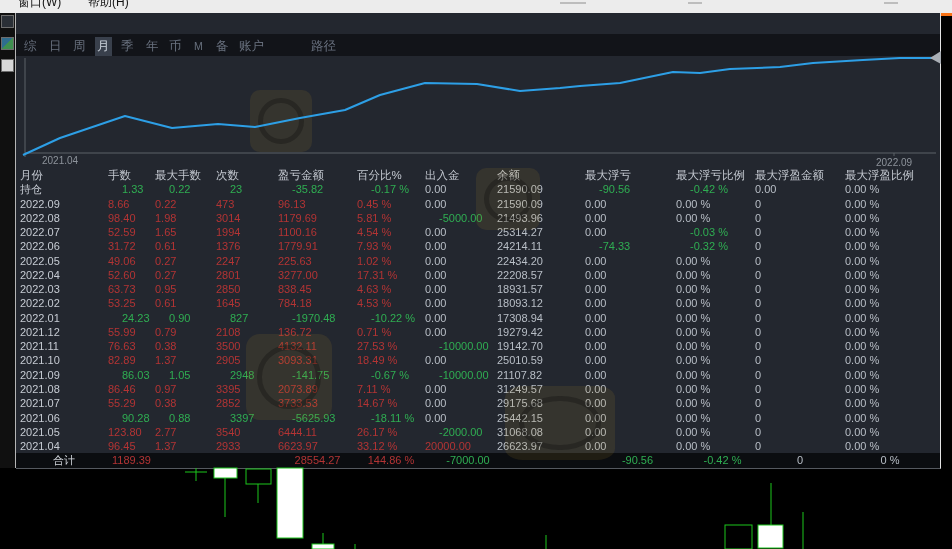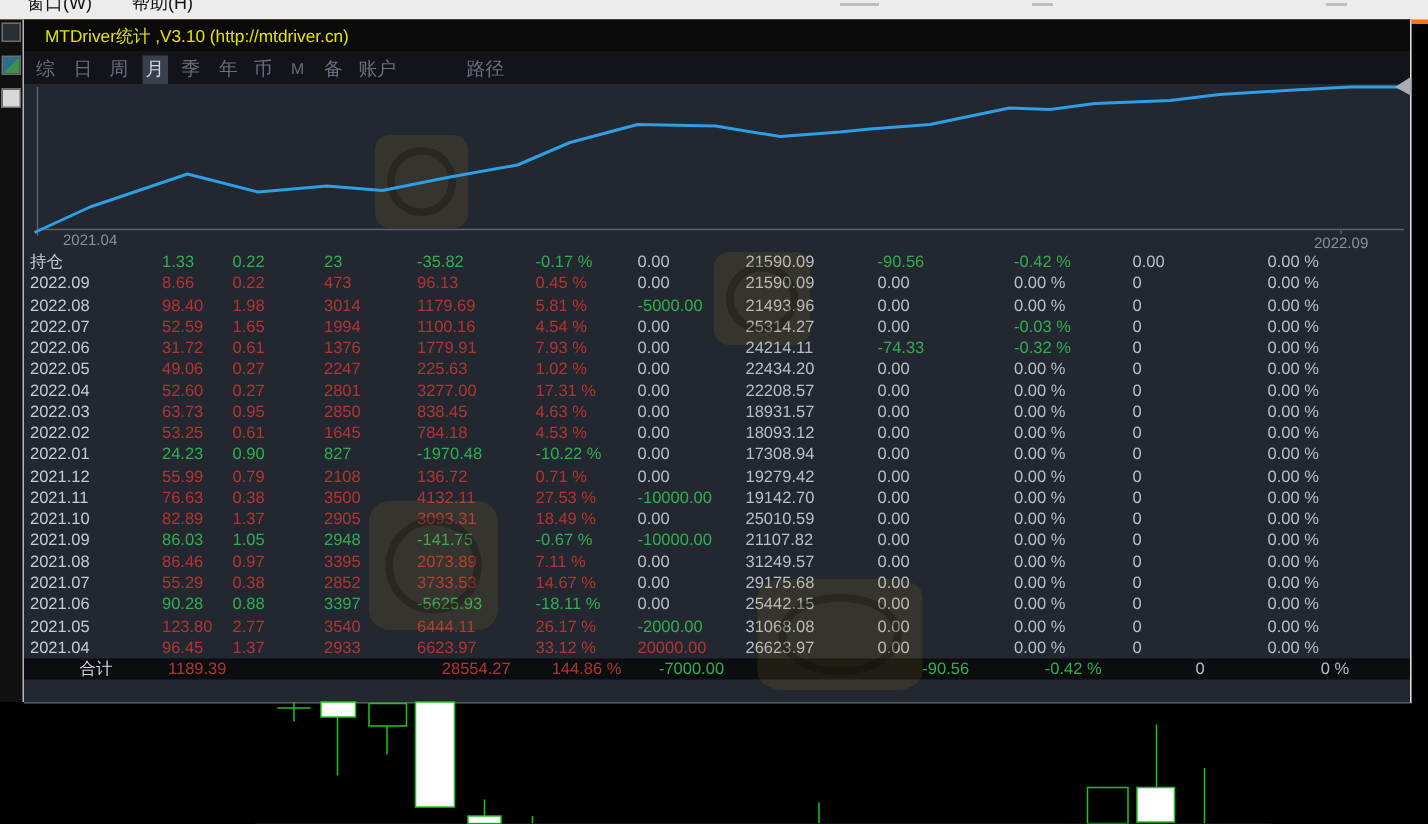--- a/index.html
+++ b/index.html
@@ -28,21 +28,21 @@
   .axis-label{position:absolute;font-size:10px;color:#8d939b;}
   
   #stat-table{position:absolute;top:155px;left:0;width:924px;height:300px;font-size:11px;}
   .trow{display:grid;grid-template-columns:88px 47px 61px 62px 79px 68px 72px 88px 91px 79px 90px 90px;
         height:14.28px;line-height:14.28px;padding-left:4px;white-space:nowrap;}
   .trow.total{background:#0b0d10;text-align:center;}
   .hcell{color:#c3c8d0;font-size:11.5px;}
   .mcell{color:#c6cbd3;}
   .trow.total .mcell{color:#d2d6dc;}
   .c-r{color:#b33434;}
-  .c-g{color:#2fae52;}
+  .c-g{color:#2fae52;margin-left:14px;}
   .c-w{color:#b9bfc7;}
   
   .watermark{position:absolute;border-radius:16%;background:rgba(190,152,44,0.12);z-index:4;pointer-events:none;}
   .watermark::after{content:"";position:absolute;inset:13%;border:5px solid rgba(10,10,10,0.30);border-radius:50%;}
   #overlay{position:absolute;top:0;left:0;z-index:5;pointer-events:none;}
 </style>
 </head>
 <body>
 
 <div id="menu-strip" class="abs">
@@ -53,43 +53,54 @@
   <span class="menu-mark" style="left:884px;width:14px"></span>
 </div>
 
 <div id="left-strip" class="abs">
   <span class="mini-icon" style="top:2px"></span>
   <span class="mini-icon img" style="top:24px"></span>
   <span class="mini-icon chk" style="top:46px"></span>
 </div>
 
 <div id="panel" class="abs">
-  <div id="titlebar">
-    <span id="title-text">MTDriver统计 ,V3.10 (http://mtdriver.cn)</span>
-  </div>
   <div id="toolbar">
     <span class="tb-item" style="left:6px">综</span>
     <span class="tb-item" style="left:31px">日</span>
     <span class="tb-item" style="left:55px">周</span>
     <span class="tb-item sel" style="left:79px">月</span>
     <span class="tb-item" style="left:103px">季</span>
     <span class="tb-item" style="left:128px">年</span>
     <span class="tb-item" style="left:151px">币</span>
     <span class="tb-item small" style="left:176px">M</span>
     <span class="tb-item" style="left:198px">备</span>
     <span class="tb-item" style="left:221px">账户</span>
     <span class="tb-item" style="left:293px">路径</span>
   </div>
 
   <div id="chart-area">
     <span class="axis-label" style="left:26px;top:99px">2021.04</span>
     <span class="axis-label" style="left:860px;top:101px">2022.09</span>
   </div>
 
   <div id="stat-table">
+      <div class="trow">
+        <span class="hcell">月份</span>
+        <span class="hcell">手数</span>
+        <span class="hcell">最大手数</span>
+        <span class="hcell">次数</span>
+        <span class="hcell">盈亏金额</span>
+        <span class="hcell">百分比%</span>
+        <span class="hcell">出入金</span>
+        <span class="hcell">余额</span>
+        <span class="hcell">最大浮亏</span>
+        <span class="hcell">最大浮亏比例</span>
+        <span class="hcell">最大浮盈金额</span>
+        <span class="hcell">最大浮盈比例</span>
+      </div>
       <div class="trow">
         <span class="mcell">持仓</span>
         <span class="c-g">1.33</span>
         <span class="c-g">0.22</span>
         <span class="c-g">23</span>
         <span class="c-g">-35.82</span>
         <span class="c-g">-0.17 %</span>
         <span class="c-w">0.00</span>
         <span class="c-w">21590.09</span>
         <span class="c-g">-90.56</span>

